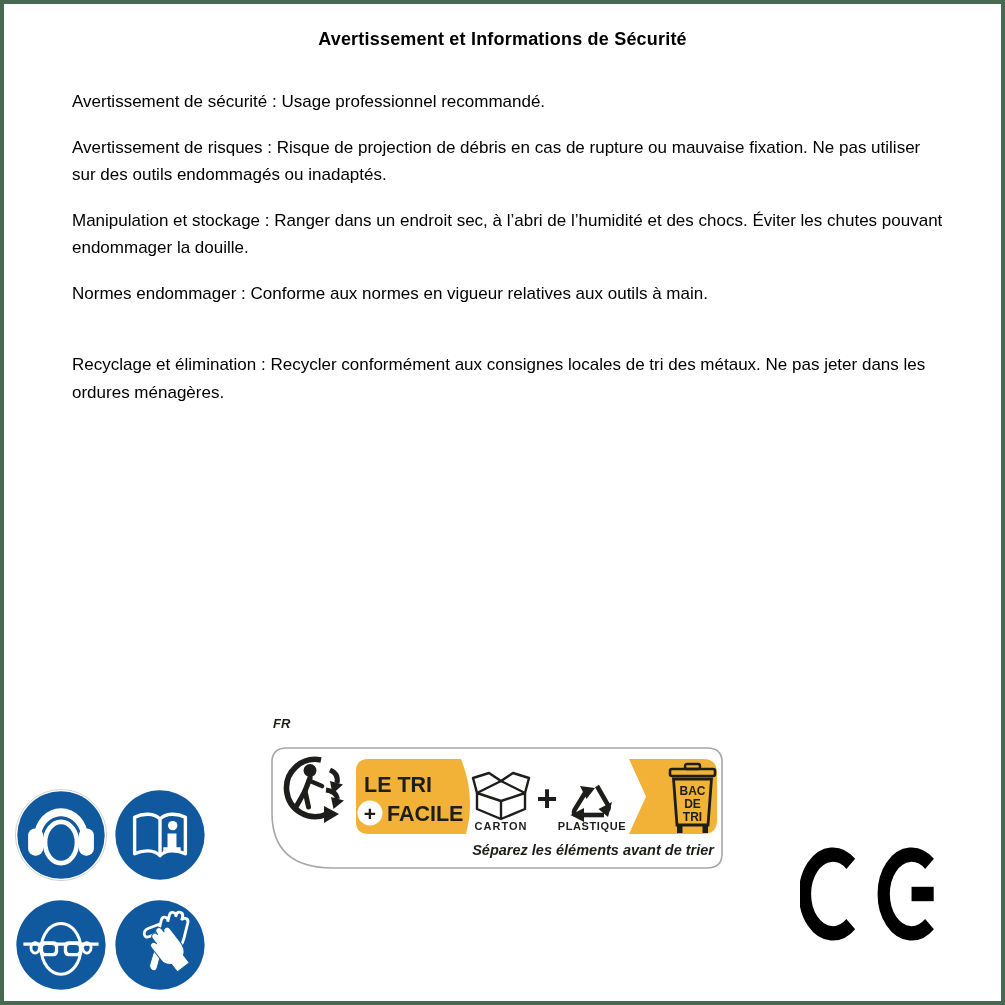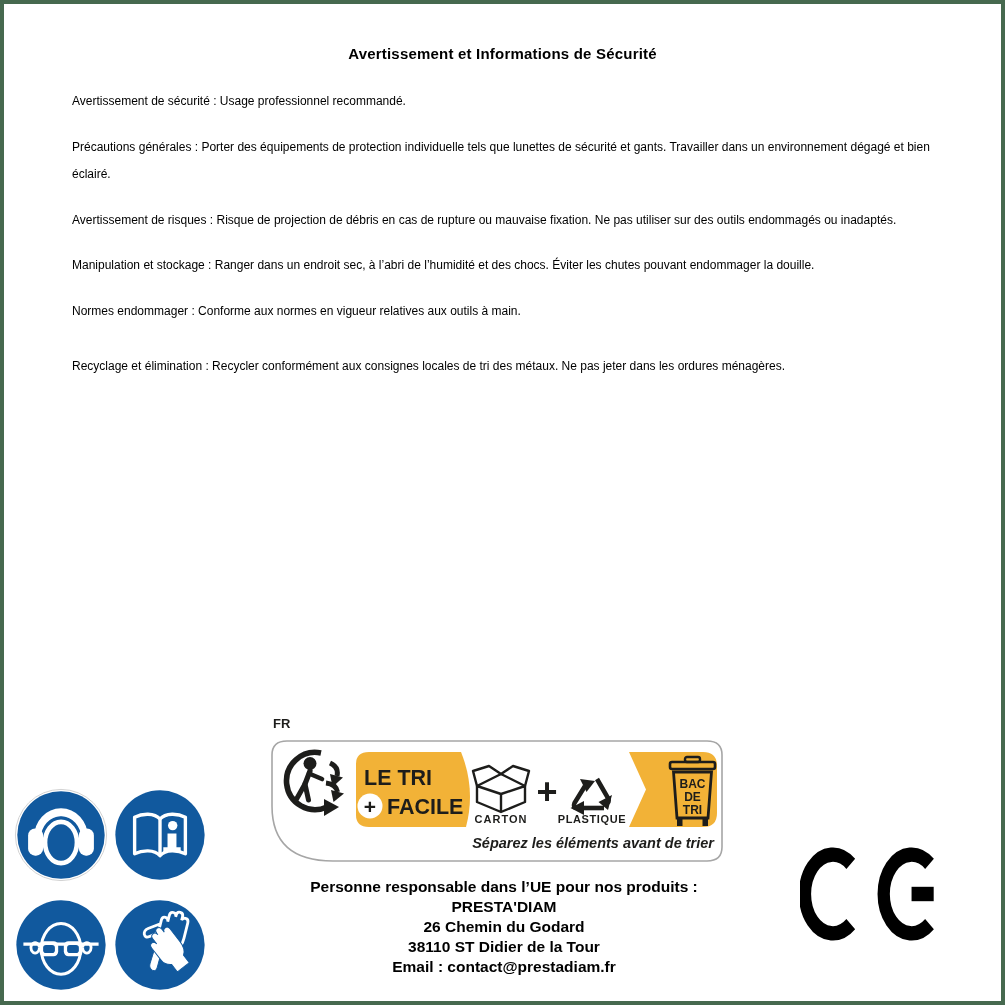--- a/index.html
+++ b/index.html
@@ -9,57 +9,56 @@
     box-sizing:border-box;
     border:4px solid #46694F;
     background:#fff;
     font-family:"Liberation Sans", sans-serif;
     color:#000;
     overflow:hidden;
   }
   .title{
     position:absolute;top:25px;left:0;right:0;
     text-align:center;
-    font-size:15px;font-weight:bold;
-    margin:16px;letter-spacing:.2px;
+    font-size:18px;font-weight:bold;
+    margin:0;letter-spacing:.2px;
   }
   .content{
     position:absolute;top:84px;left:68px;right:58px;
-    font-size:12px;line-height:27.5px;
+    font-size:17px;line-height:27.5px;
   }
   .content p{margin:0 0 18px 0;}
-  .content p.extra-gap{margin-top:28px;}
+  .content p.extra-gap{margin-top:44px;}
   
   .picto-grid{
     position:absolute;left:10px;top:784px;
     display:grid;grid-template-columns:94px 94px;grid-gap:16px 5px;
   }
   .picto{width:94px;height:94px;}
   .picto svg{width:94px;height:94px;display:block;}
   .infotri{position:absolute;left:267px;top:712px;width:454px;}
-  .fr-label{font-size:13px;font-weight:bold;color:#1D1D1B;margin:0 0 9px 2px;}
+  .fr-label{font-size:13px;font-weight:bold;color:#1D1D1B;margin:0 0 16px 2px;font-style:italic;}
   .infotri svg{display:block;}
   .contact{
     position:absolute;left:240px;top:873px;width:520px;
     text-align:center;font-weight:bold;font-size:15.5px;line-height:20px;
   }
   .ce-wrap{position:absolute;left:796px;top:842px;width:146px;height:96px;}
   .ce-wrap svg{width:146px;height:96px;display:block;}
   text{font-family:"Liberation Sans", sans-serif;}
 </style>
 </head>
 <body>
 
 <div class="page">
 
   <h1 class="title">Avertissement et Informations de Sécurité</h1>
 
   <div class="content">
     <p>Avertissement de sécurité : Usage professionnel recommandé.</p>
-    <p>Précautions générales : Porter des équipements de protection individuelle tels que lunettes de sécurité et gants. Travailler dans un environnement dégagé et bien éclairé.</p>
     <p>Avertissement de risques : Risque de projection de débris en cas de rupture ou mauvaise fixation. Ne pas utiliser sur des outils endommagés ou inadaptés.</p>
     <p>Manipulation et stockage : Ranger dans un endroit sec, à l’abri de l’humidité et des chocs. Éviter les chutes pouvant endommager la douille.</p>
     <p>Normes endommager : Conforme aux normes en vigueur relatives aux outils à main.</p>
     <p class="extra-gap">Recyclage et élimination : Recycler conformément aux consignes locales de tri des métaux. Ne pas jeter dans les ordures ménagères.</p>
   </div>
 
   <div class="picto-grid">
     <div class="picto" aria-label="wear-ear-protection-icon">
       <svg viewBox="0 0 100 100">
         <circle cx="50" cy="50" r="48.5" fill="#fff" stroke="#CFCFCF" stroke-width="1"></circle>
@@ -157,27 +156,20 @@
         <rect x="32.5" y="61" width="5.5" height="8" fill="#1D1D1B"></rect>
         <text x="22.5" y="31" text-anchor="middle" font-size="12" font-weight="bold" fill="#1D1D1B">BAC</text>
         <text x="22.5" y="44" text-anchor="middle" font-size="12" font-weight="bold" fill="#1D1D1B">DE</text>
         <text x="22.5" y="57" text-anchor="middle" font-size="12" font-weight="bold" fill="#1D1D1B">TRI</text>
       </g>
 
       <text x="443" y="108" text-anchor="end" font-size="14.5" font-style="italic" font-weight="600" fill="#1D1D1B">Séparez les éléments avant de trier</text>
     </svg>
   </div>
 
-  <div class="contact">
-    <div class="contact-line">Personne responsable dans l’UE pour nos produits :</div>
-    <div class="contact-line">PRESTA'DIAM</div>
-    <div class="contact-line">26 Chemin du Godard</div>
-    <div class="contact-line">38110 ST Didier de la Tour</div>
-    <div class="contact-line">Email : contact@prestadiam.fr</div>
-  </div>
 
   <div class="ce-wrap" aria-label="CE">
     <svg viewBox="0 0 178 100" preserveAspectRatio="none">
       <path d="M61.9,18.6 A34,41 0 1 0 61.9,81.4" fill="none" stroke="#000" stroke-width="15"></path>
       <path d="M157.9,18.6 A34,41 0 1 0 157.9,81.4" fill="none" stroke="#000" stroke-width="15"></path>
       <path d="M136,50 H163" fill="none" stroke="#000" stroke-width="15"></path>
     </svg>
   </div>
 
 </div>

